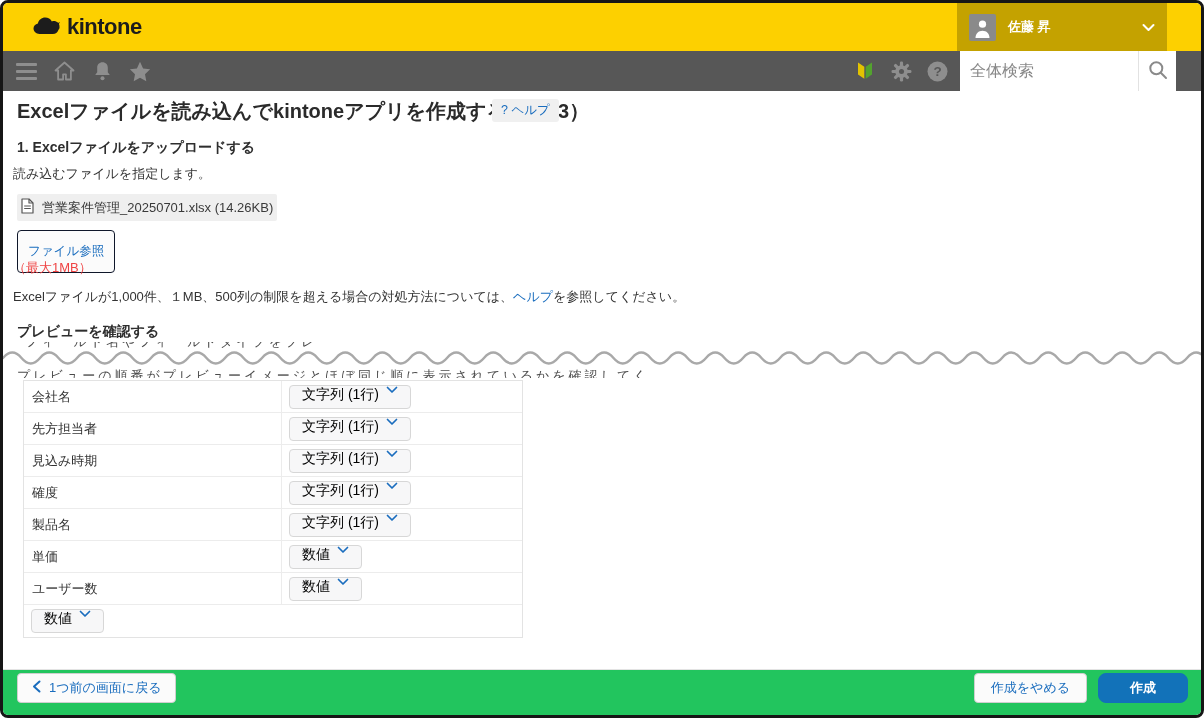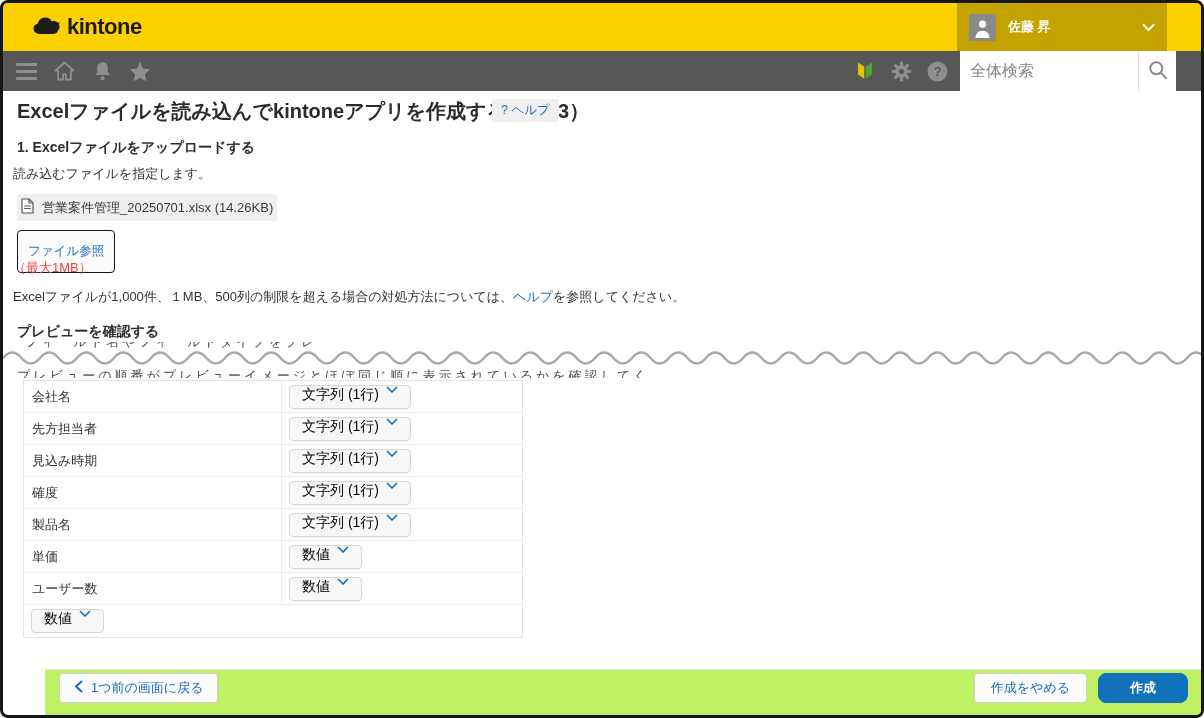--- a/index.html
+++ b/index.html
@@ -142,24 +142,23 @@
     height: 24px; display: inline-flex; align-items: flex-start; gap: 7px;
     background: #f7f7f8; border: 1px solid #d7d7d7; border-radius: 4px;
     padding: 0 12px; font-size: 14px; color: #000000;
     cursor: pointer; font-family: inherit;
   }
   .type-dd svg { display: block; }
 
   
   .footer {
     height: 46px; flex: 0 0 46px;
-    background: #bef264; border-top: 1px solid #e3e3e3;
+    background: #22c55e; border-top: 1px solid #e3e3e3;
     display: flex; align-items: center;
     padding: 0 13px 9px 14px;
-    margin-left: 42px;
   }
   .back-btn {
     height: 30px; display: inline-flex; align-items: center; gap: 8px;
     background: #fbfbfb; border: 1px solid #cfcfcf; border-radius: 4px;
     padding: 0 14px; font-size: 13px; color: #1a6dbe;
     cursor: pointer; font-family: inherit;
   }
   .footer-spacer { flex: 1; }
   .cancel-btn {
     height: 30px; min-width: 99px;

